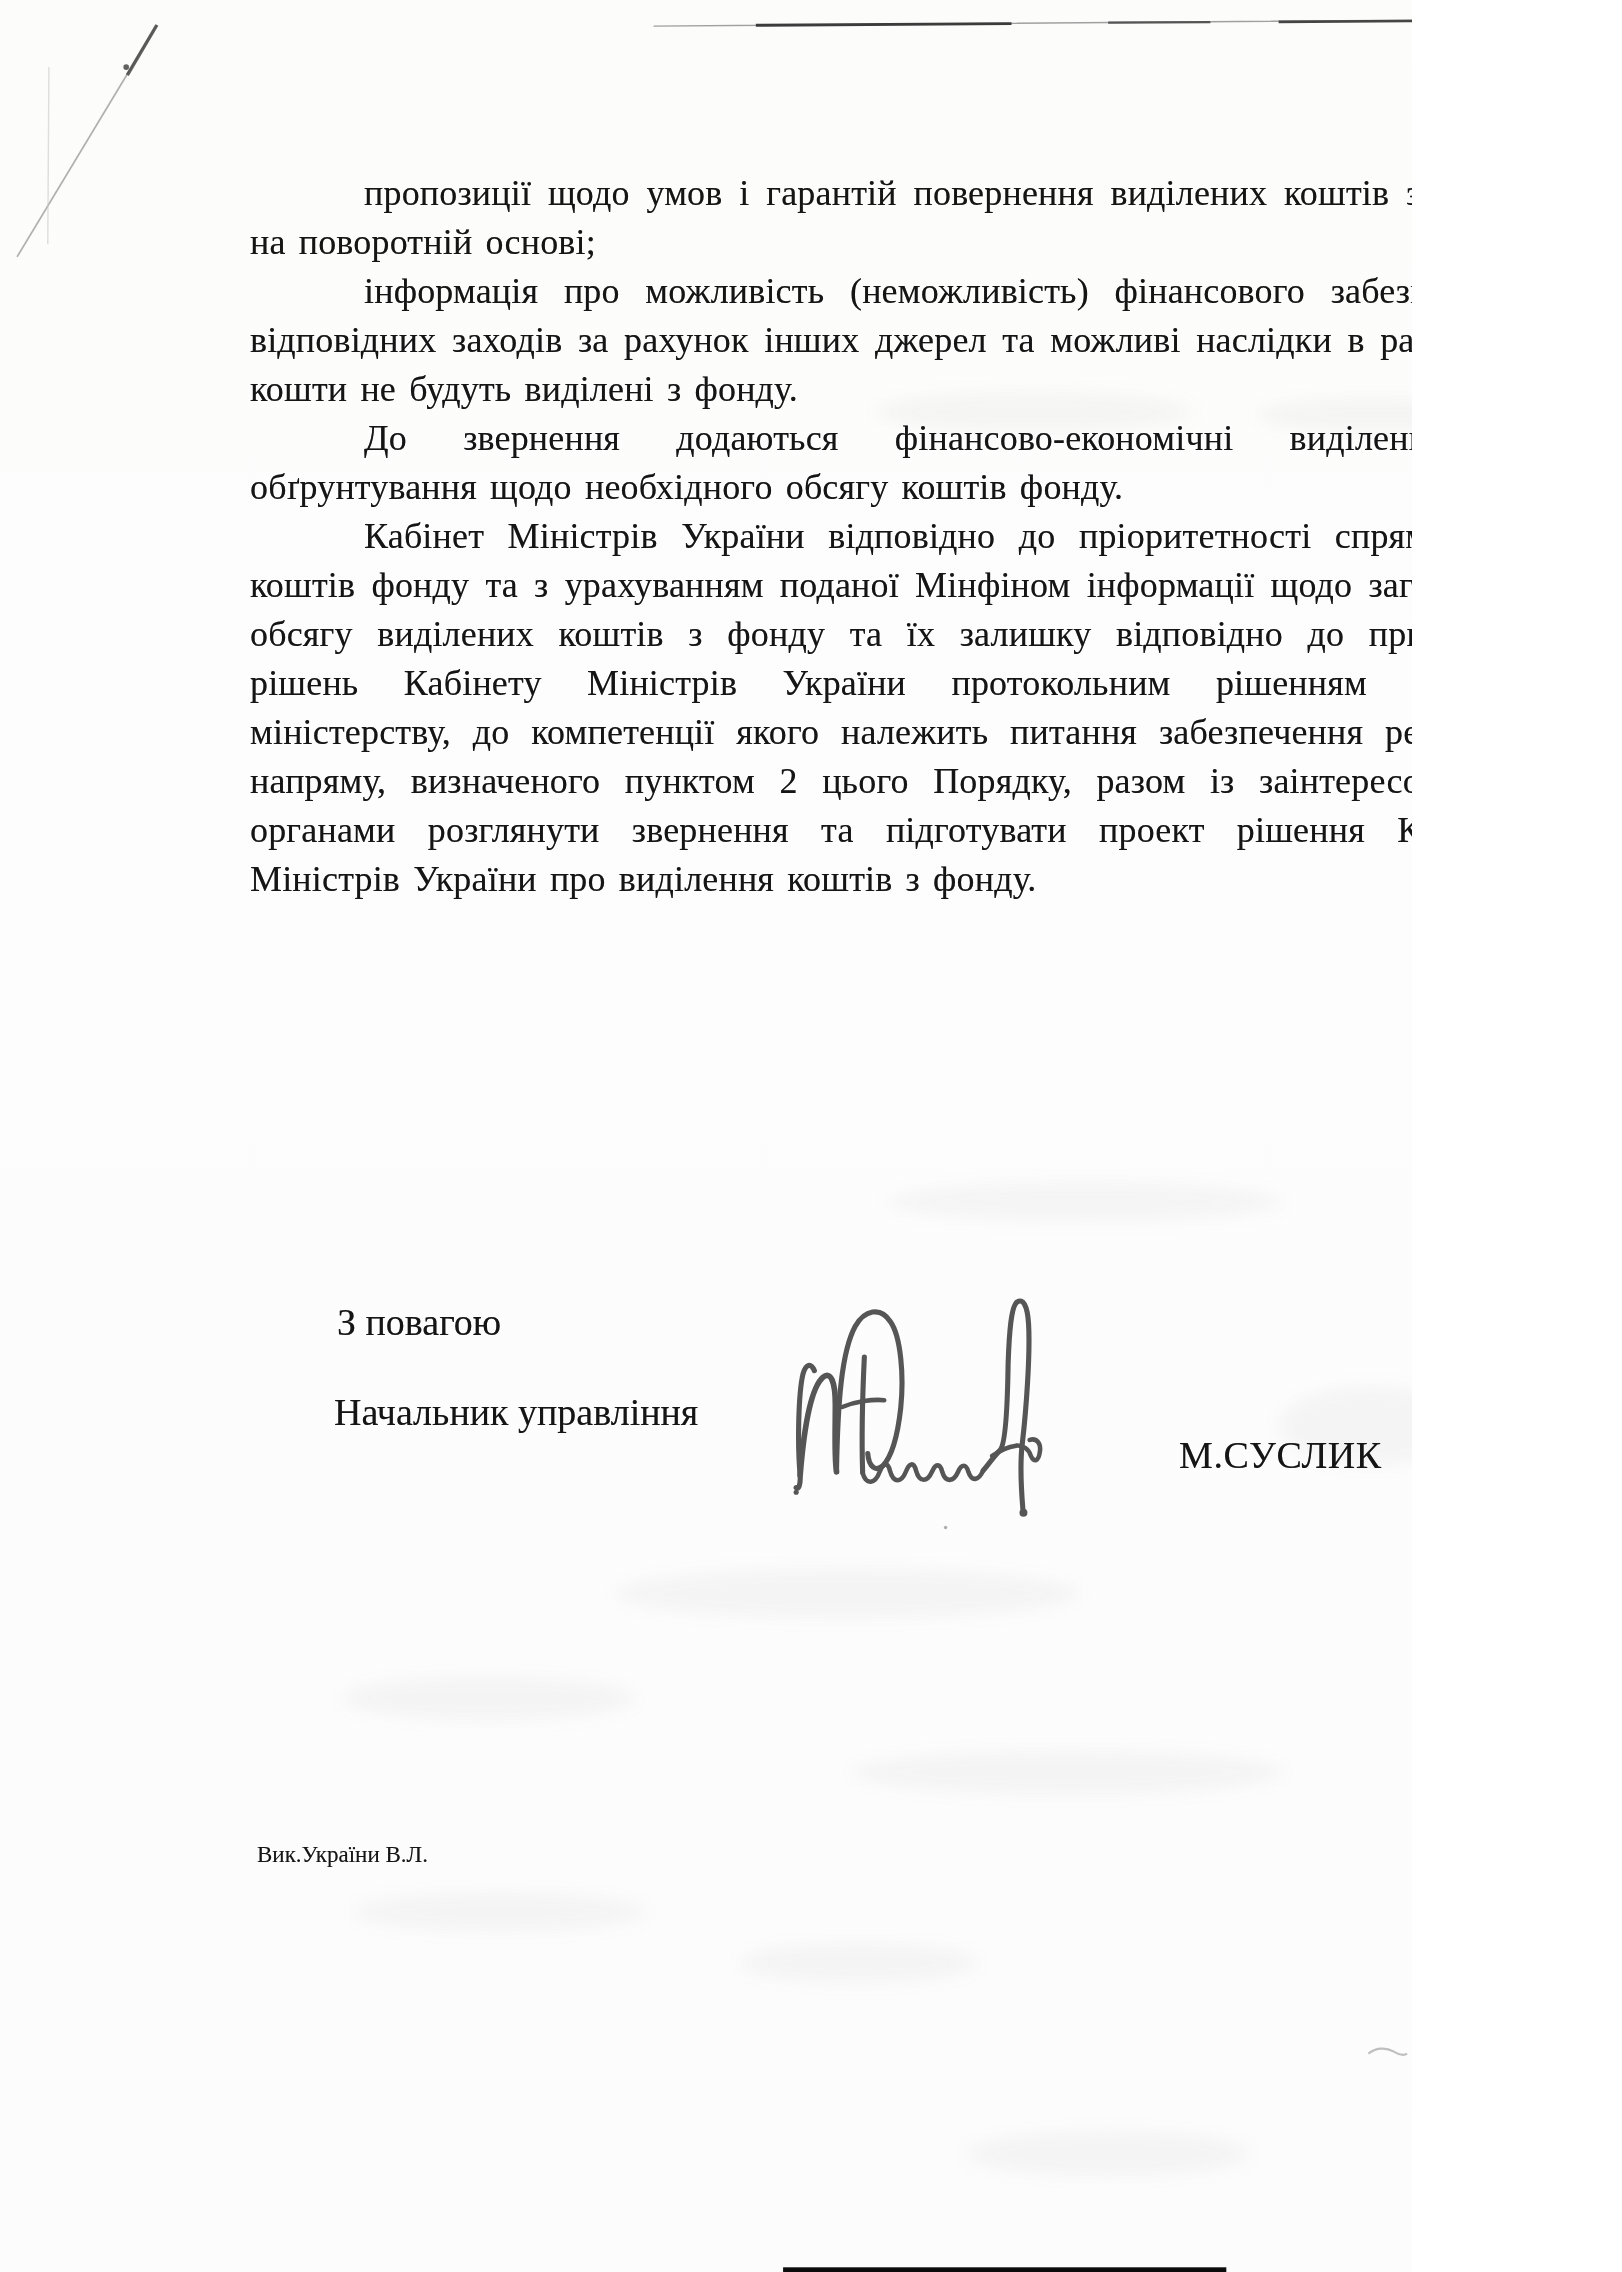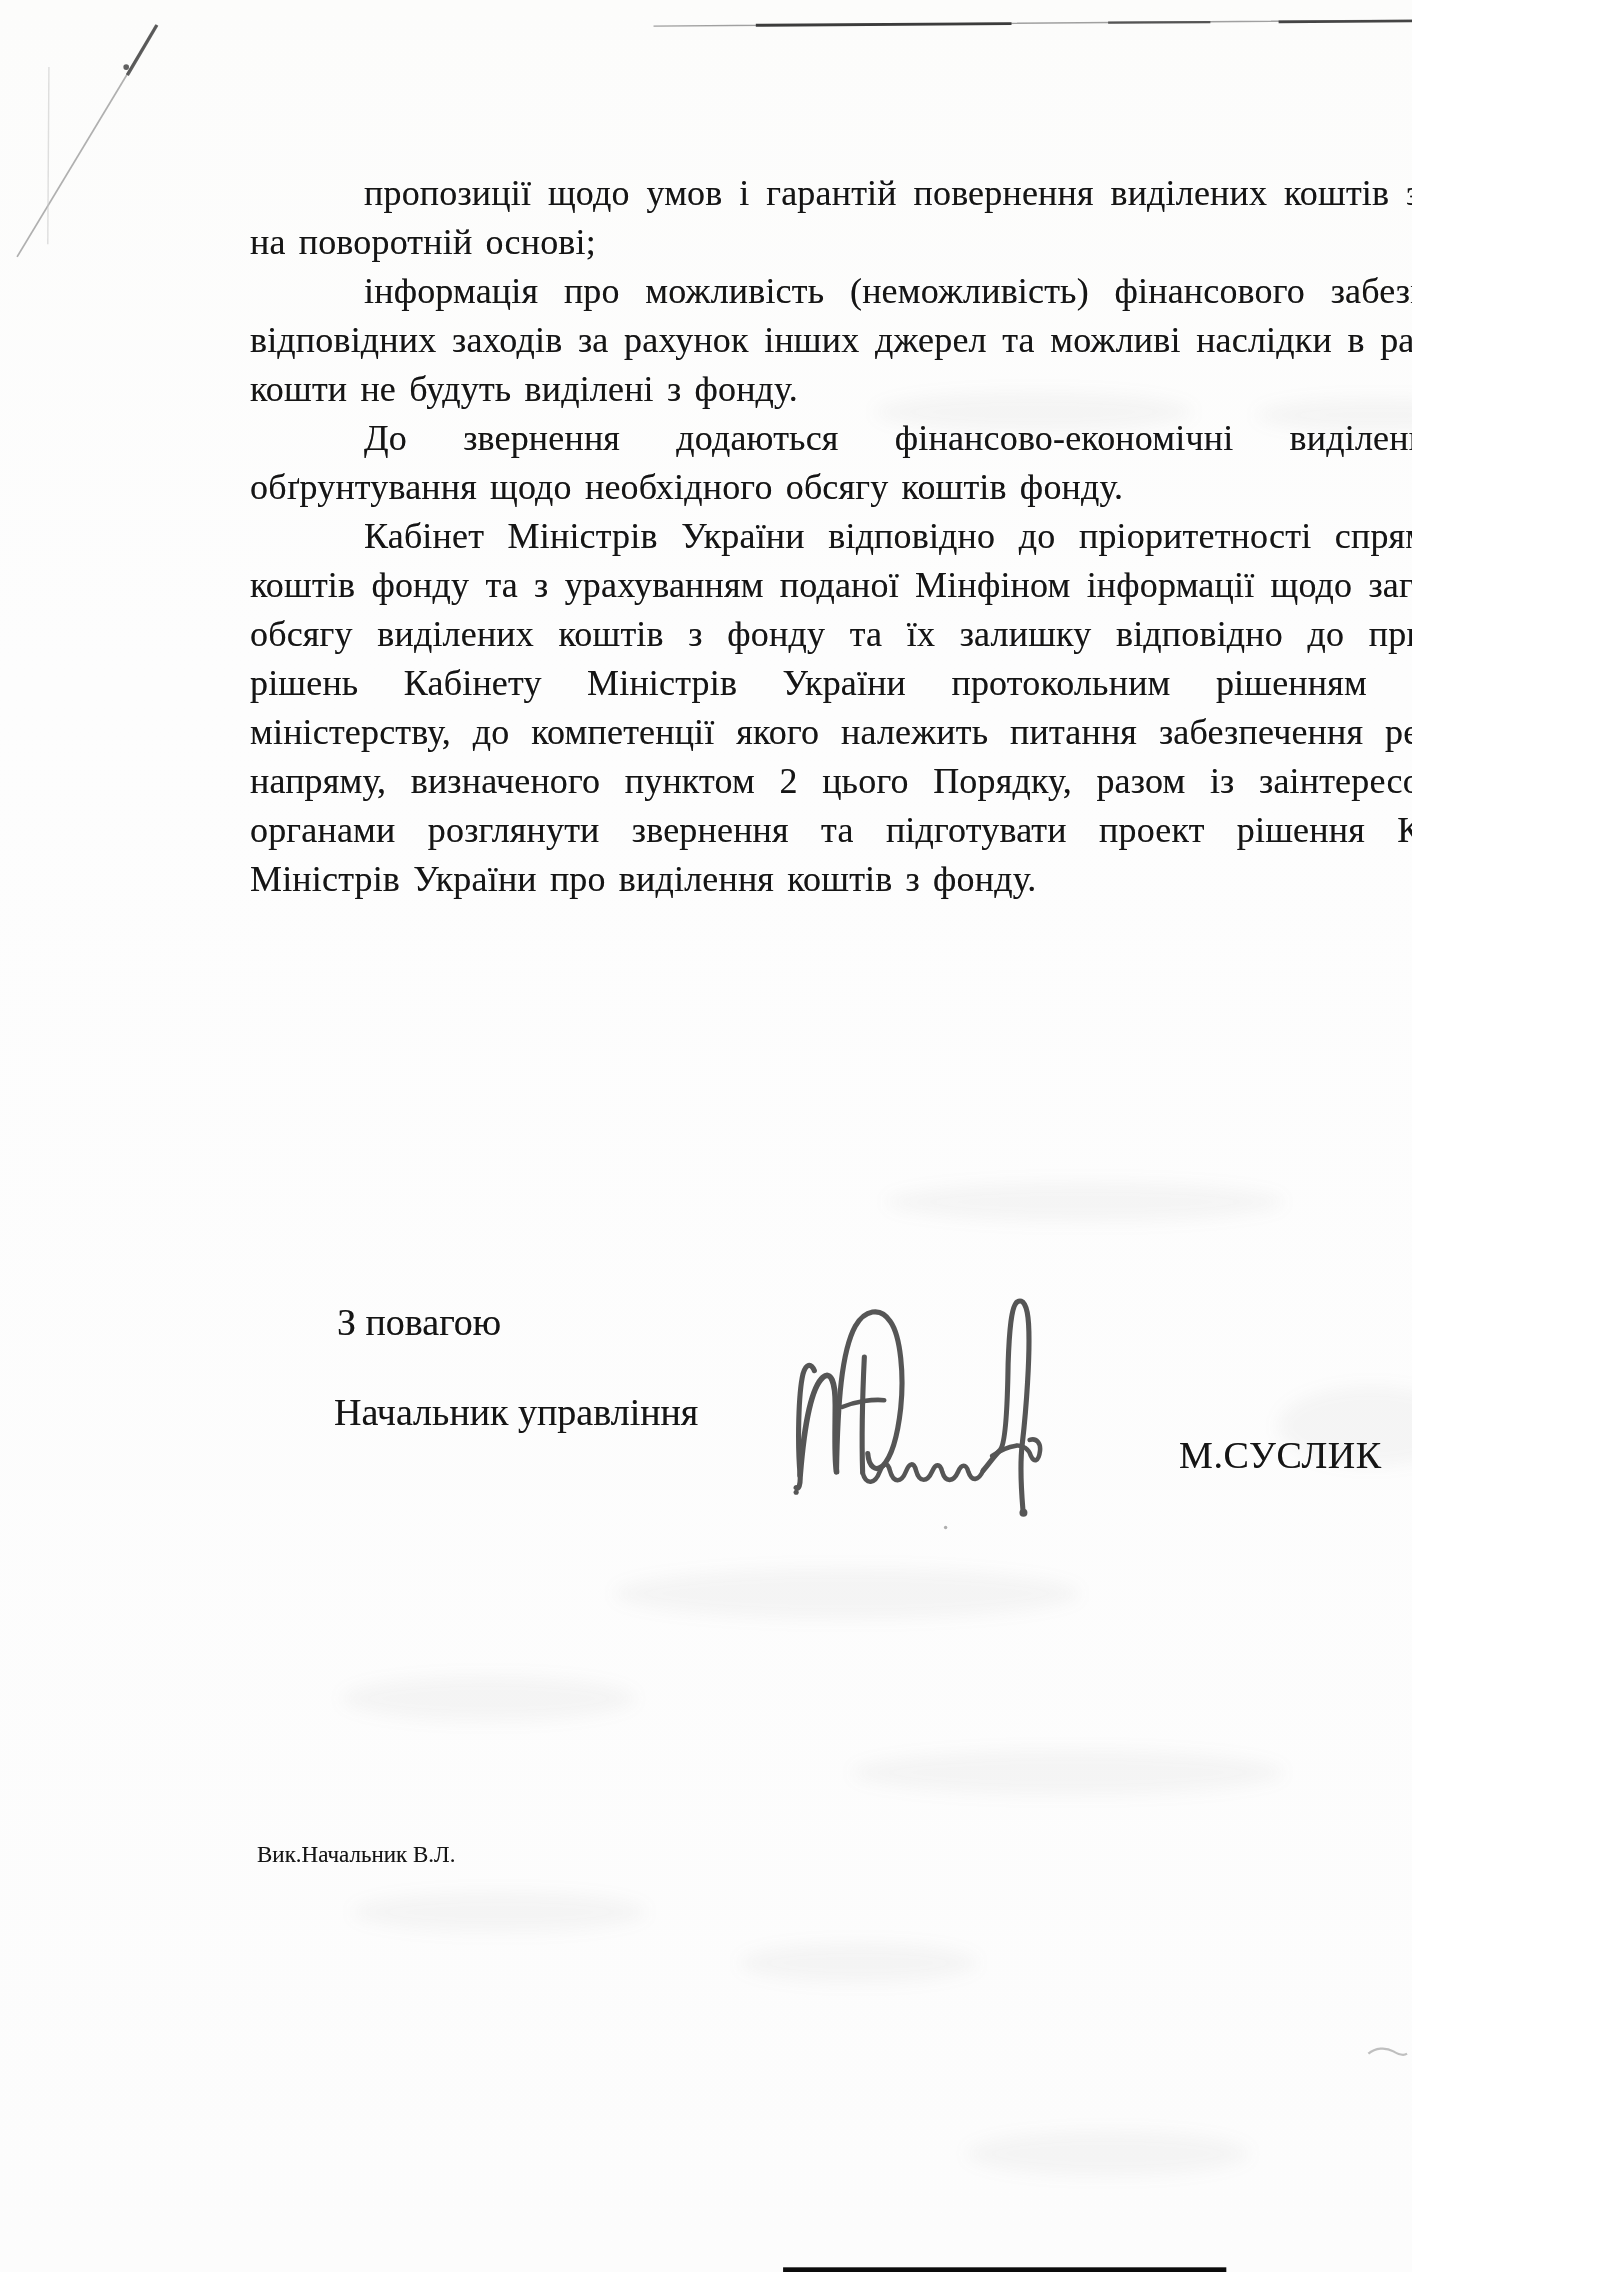--- a/index.html
+++ b/index.html
@@ -140,16 +140,16 @@
       <path d="M1521 2388 C1518 2450 1516 2530 1518 2592" stroke-width="9"></path>
       <path d="M1482 2476 C1506 2466 1536 2462 1556 2464" stroke-width="8"></path>
       <path d="M1518 2592 C1524 2614 1540 2612 1548 2590 C1554 2574 1562 2572 1566 2588 C1572 2610 1586 2610 1594 2590 C1600 2574 1608 2572 1612 2588 C1618 2610 1632 2608 1640 2590 C1646 2576 1654 2574 1658 2590 C1664 2610 1678 2608 1686 2590 C1692 2576 1700 2576 1704 2590 C1710 2608 1722 2606 1730 2588" stroke-width="8"></path>
       <path d="M1730 2588 C1740 2576 1750 2562 1760 2552 C1770 2540 1773 2470 1774 2400 C1776 2340 1780 2298 1790 2291 C1800 2285 1808 2296 1810 2330 C1813 2382 1806 2480 1799 2540 C1795 2572 1797 2620 1800 2656" stroke-width="9"></path>
       <circle cx="1801" cy="2662" r="7" fill="#3f3f3f" stroke="none"></circle>
       <path d="M1746 2562 C1760 2552 1774 2546 1788 2544 C1800 2543 1810 2550 1814 2562 C1820 2575 1828 2571 1830 2554 C1832 2540 1824 2530 1812 2534" stroke-width="8"></path>
     </g>
     <circle cx="1664" cy="2688" r="3" fill="#7a7a7a" opacity="0.6"></circle>
   </svg>
 
-  <div class="executor">Вик.Начальник В.Л.</div>
+  <div class="executor">Вик.України В.Л.</div>
 
 </div>
 
 
 </body></html>

